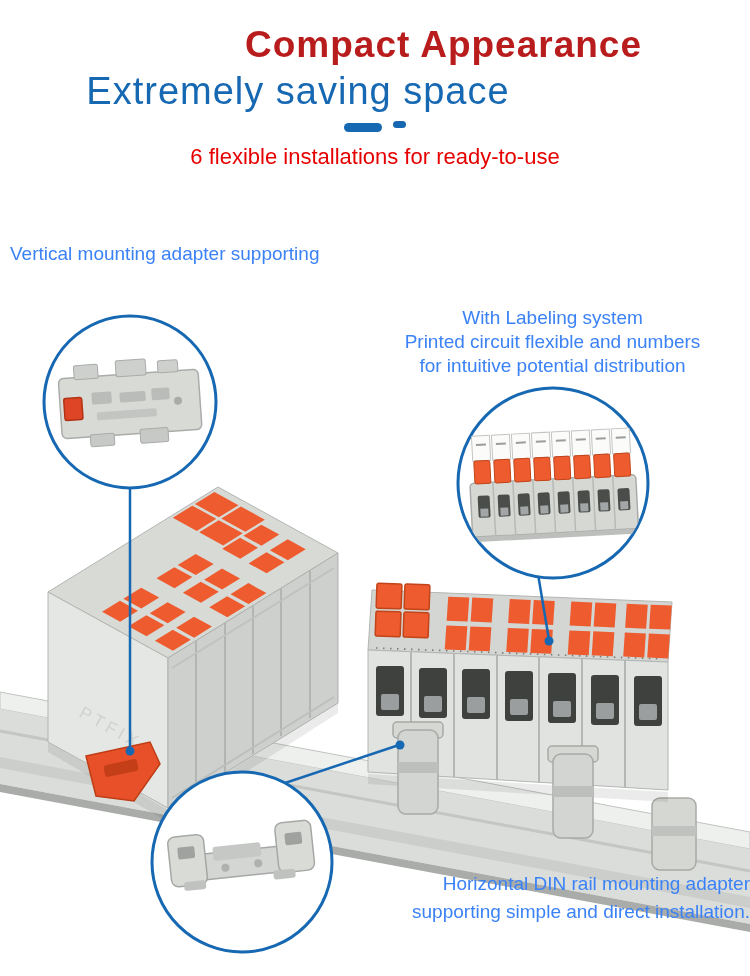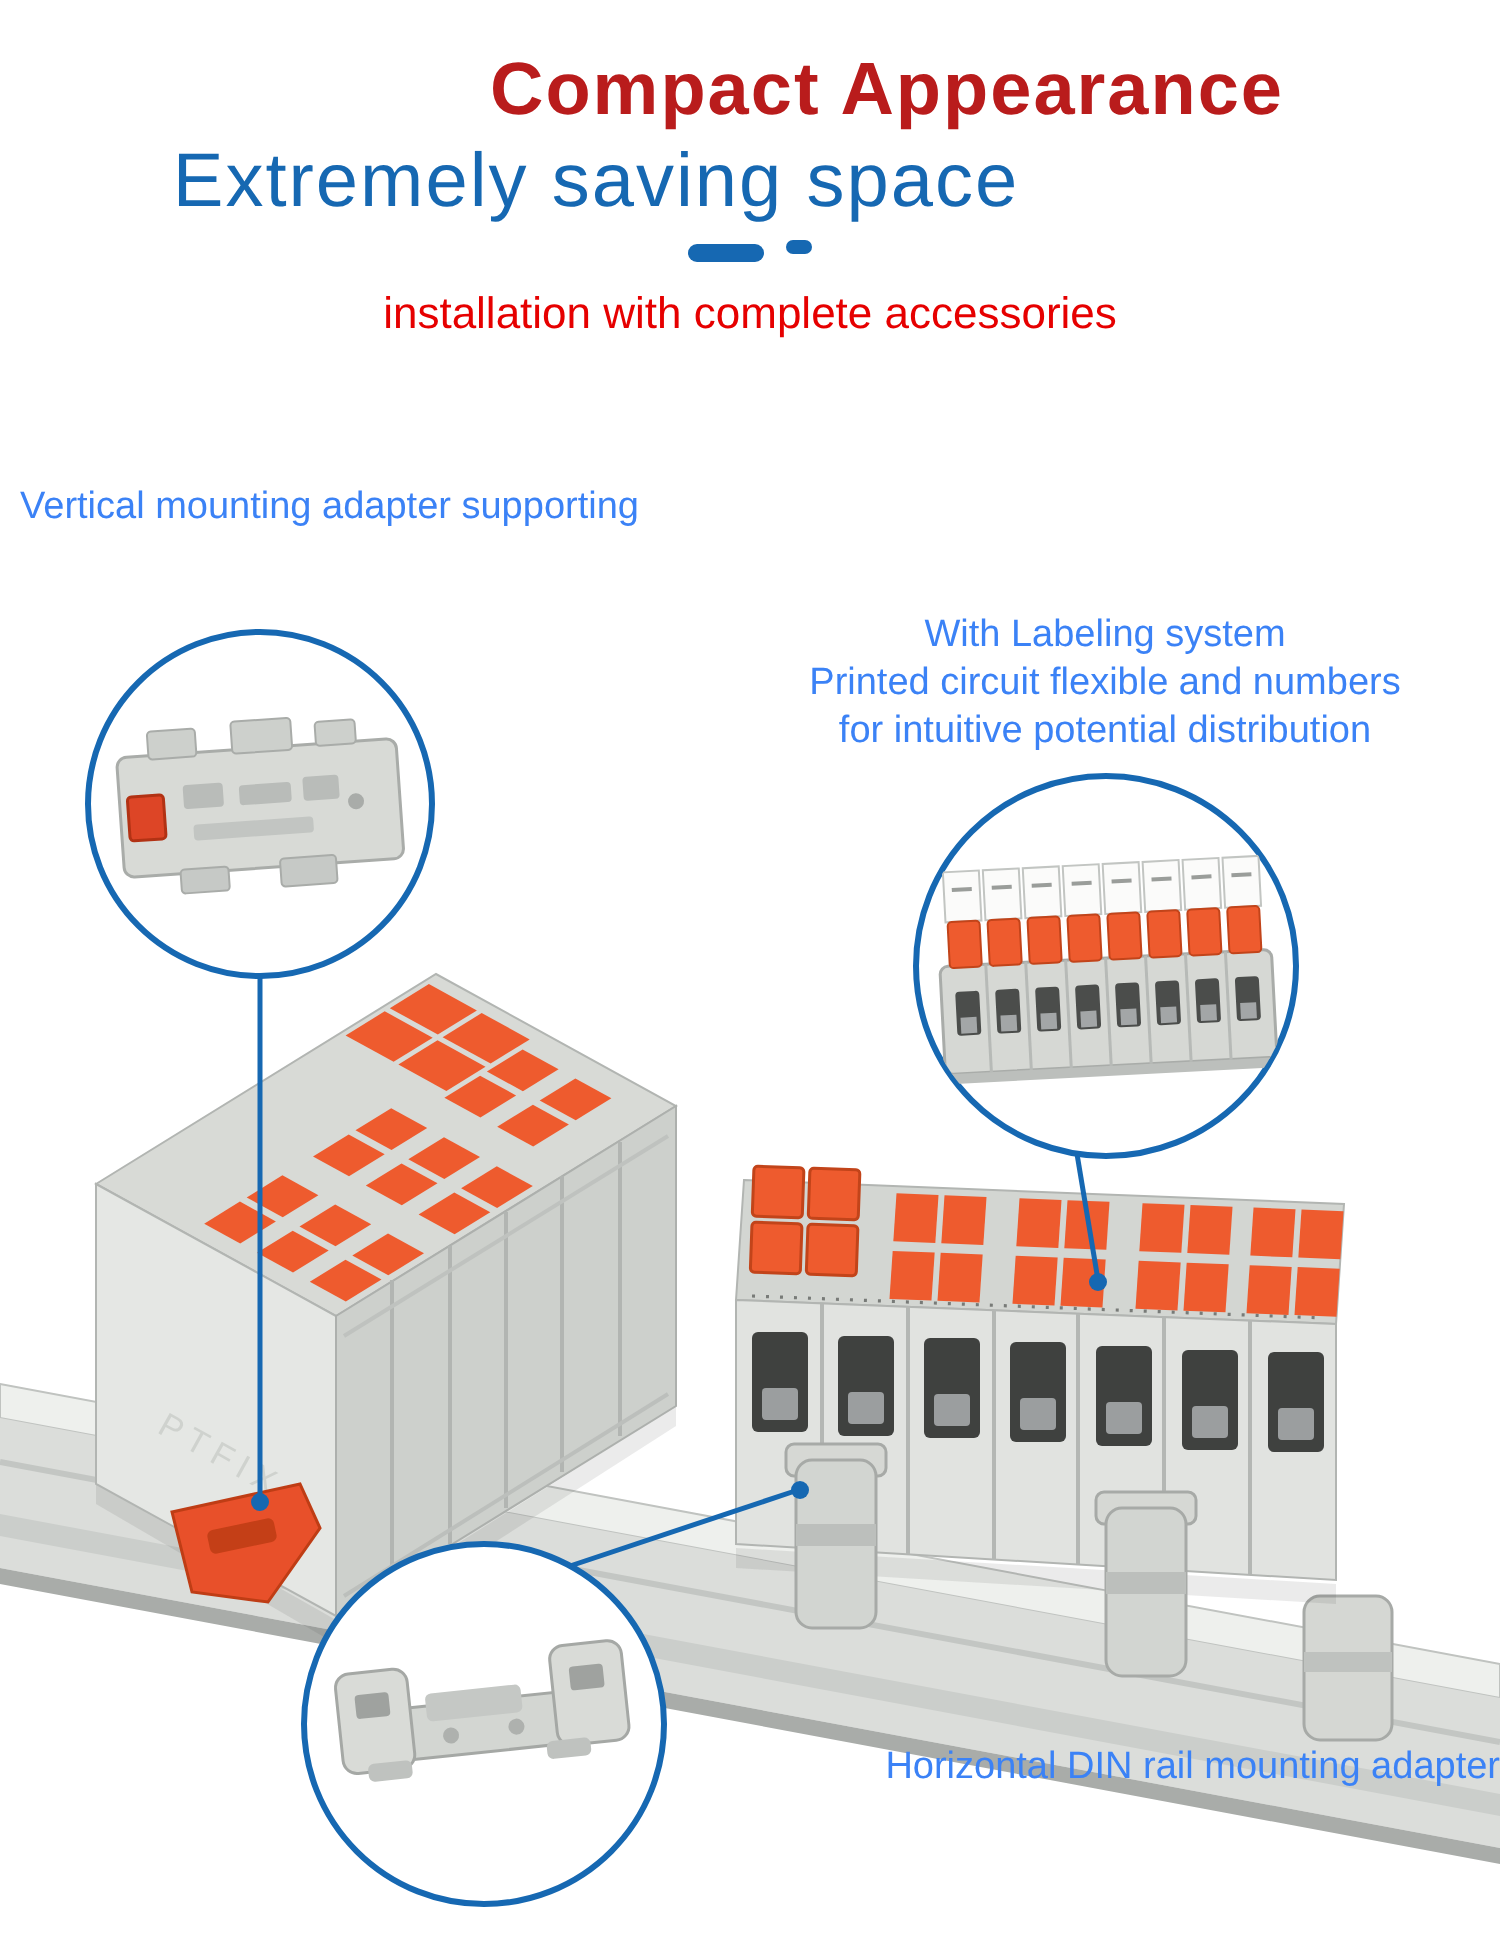--- a/index.html
+++ b/index.html
@@ -291,30 +291,31 @@
 
   <div class="txt title">Compact Appearance</div>
   <div class="txt subtitle">Extremely saving space</div>
 
   <div class="txt divider">
     <span class="dash-long"></span>
     <span class="dash-short"></span>
   </div>
 
   <div class="txt red-note">
-    <div>installation with complete accessories</div>
+    <div>6 flexible installations for ready-to-use</div>
   </div>
 
   <div class="txt note left-note">
     <div>Vertical mounting adapter supporting</div>
   </div>
 
   <div class="txt note right-note">
     <div>With Labeling system</div>
     <div>Printed circuit flexible and numbers</div>
     <div>for intuitive potential distribution</div>
   </div>
 
   <div class="txt note bottom-note">
     <div>Horizontal DIN rail mounting adapter</div>
+    <div>supporting simple and direct installation.</div>
   </div>
 
 </div>
 
 </body></html>

